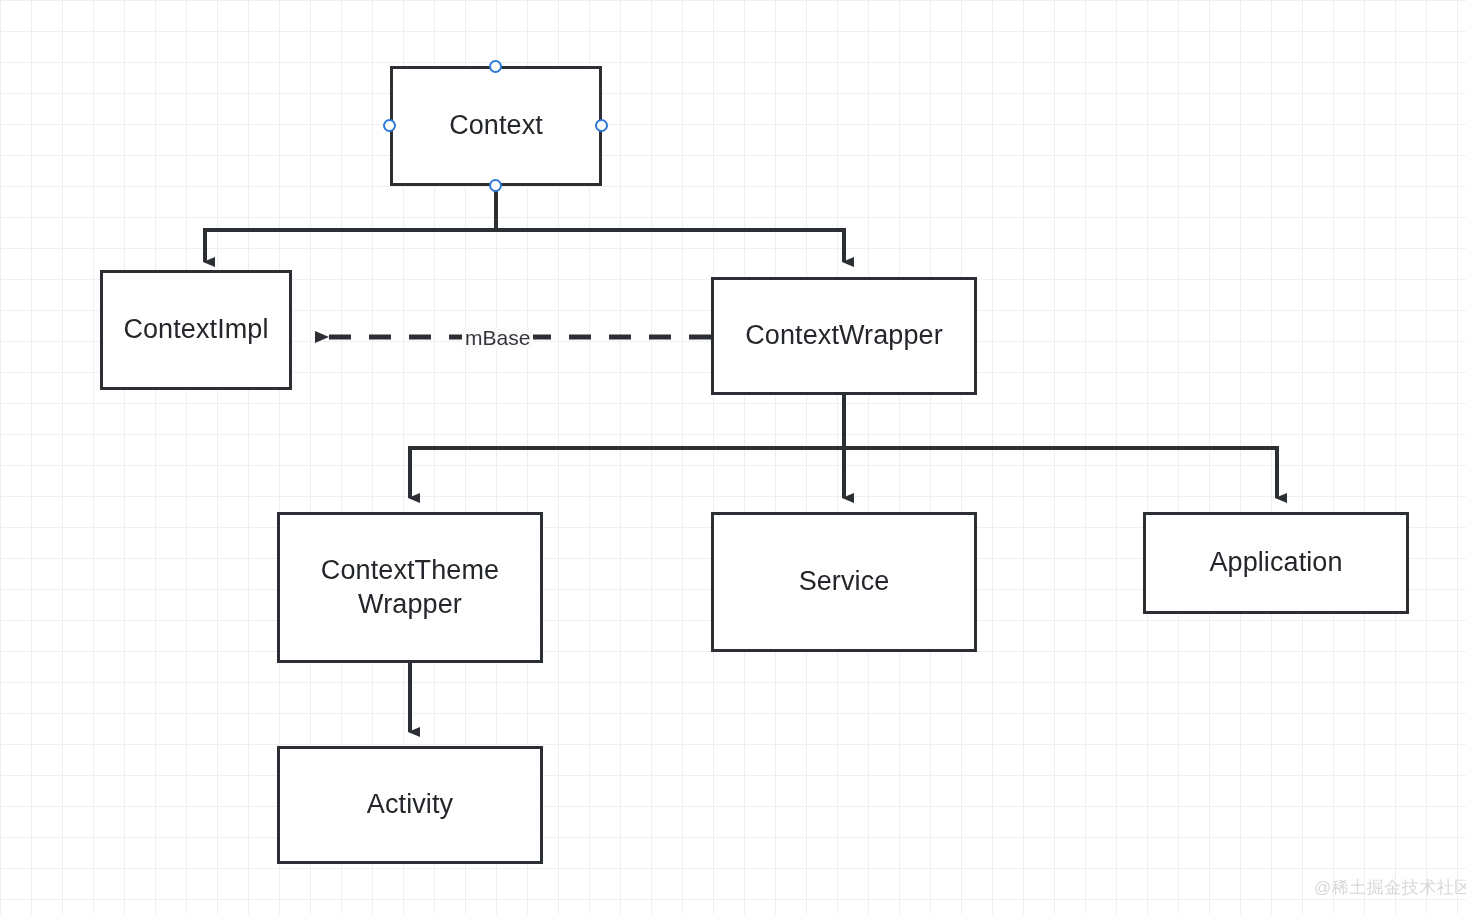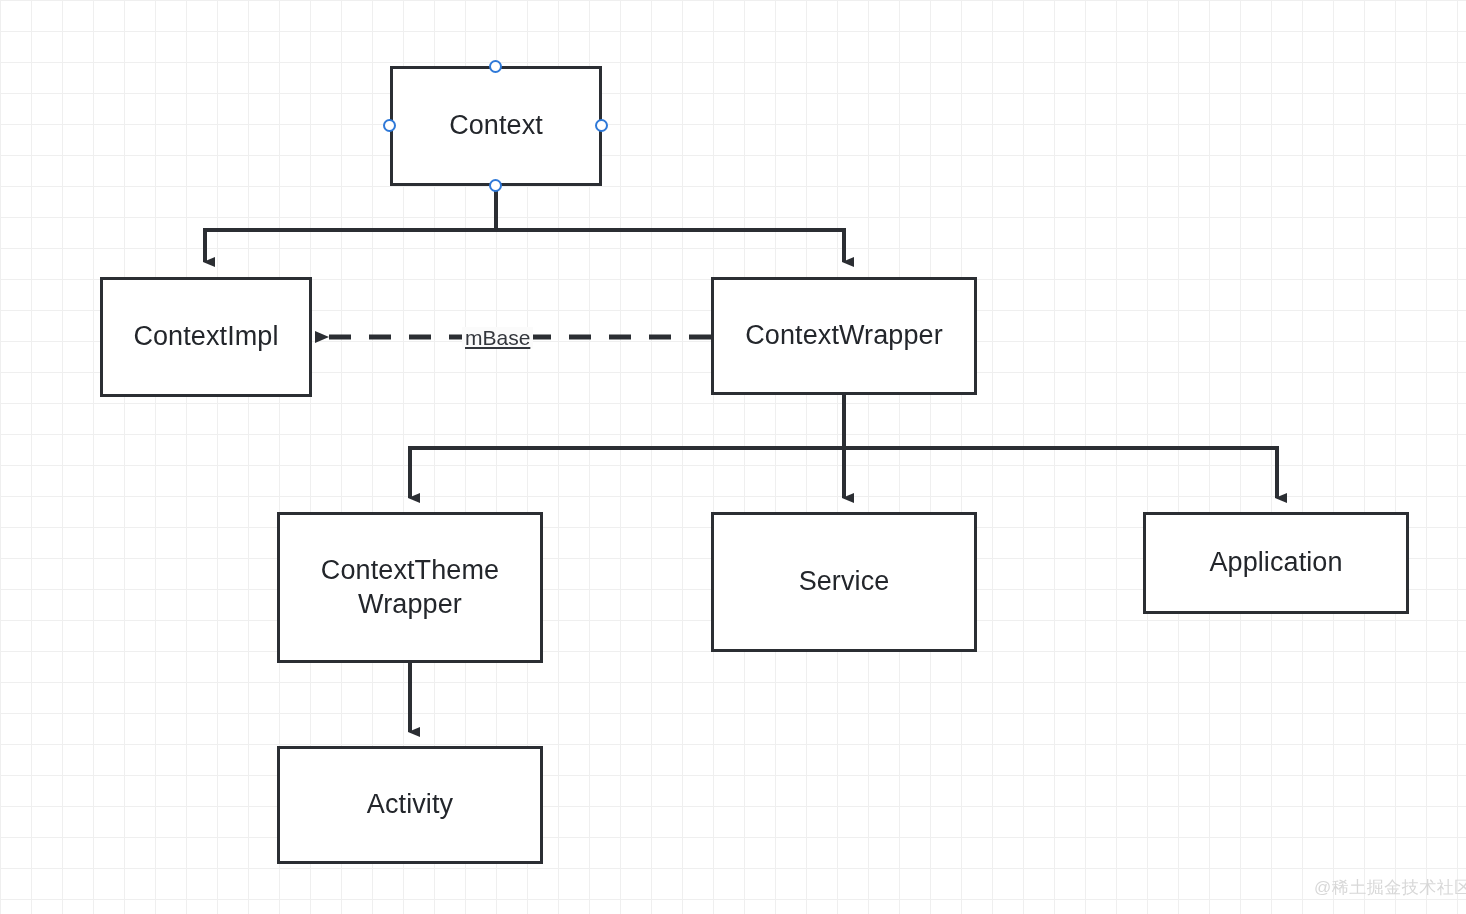--- a/index.html
+++ b/index.html
@@ -66,21 +66,20 @@
     border: 2px solid #2f79d8;
   }
   .edge-label {
     position: absolute;
     font-size: 21px;
     color: #33363c;
     background: #fbfbfb;
     padding: 0 3px;
     line-height: 1;
     white-space: nowrap;
-    text-decoration: underline;
   }
   .watermark {
     position: absolute;
     font-size: 17px;
     color: #d8d8d8;
     letter-spacing: 0.5px;
     white-space: nowrap;
     user-select: none;
     margin-left: 16px;
   }
@@ -126,21 +125,21 @@
 
     <g>
       <path d="M711,337 L328,337" fill="none" stroke="#2b2e33" stroke-width="5" stroke-dasharray="22 18" stroke-linecap="butt" marker-end="url(#arrow-left)"></path>
     </g>
   </svg>
 
   <div class="node" style="left:390px; top:66px; width:212px; height:120px;">
     <span class="node-label">Context</span>
   </div>
 
-  <div class="node" style="left:100px; top:277px; width:212px; height:120px;">
+  <div class="node" style="left:100px; top:270px; width:192px; height:120px;">
     <span class="node-label">ContextImpl</span>
   </div>
 
   <div class="node" style="left:711px; top:277px; width:266px; height:118px;">
     <span class="node-label">ContextWrapper</span>
   </div>
 
   <div class="node" style="left:277px; top:512px; width:266px; height:151px;">
     <span class="node-label">ContextTheme
 Wrapper</span>

